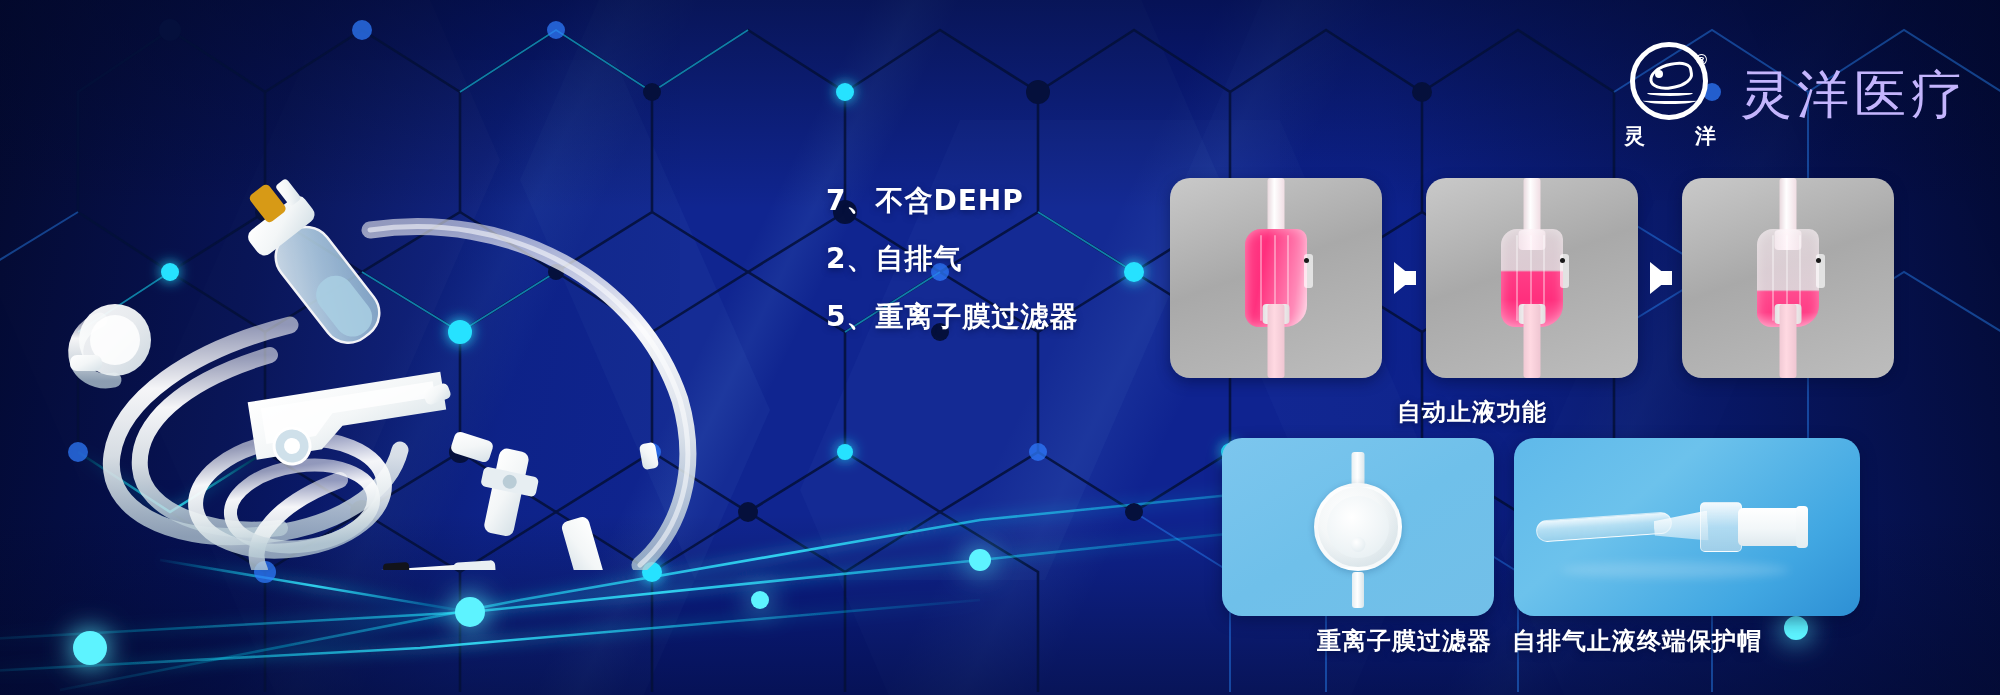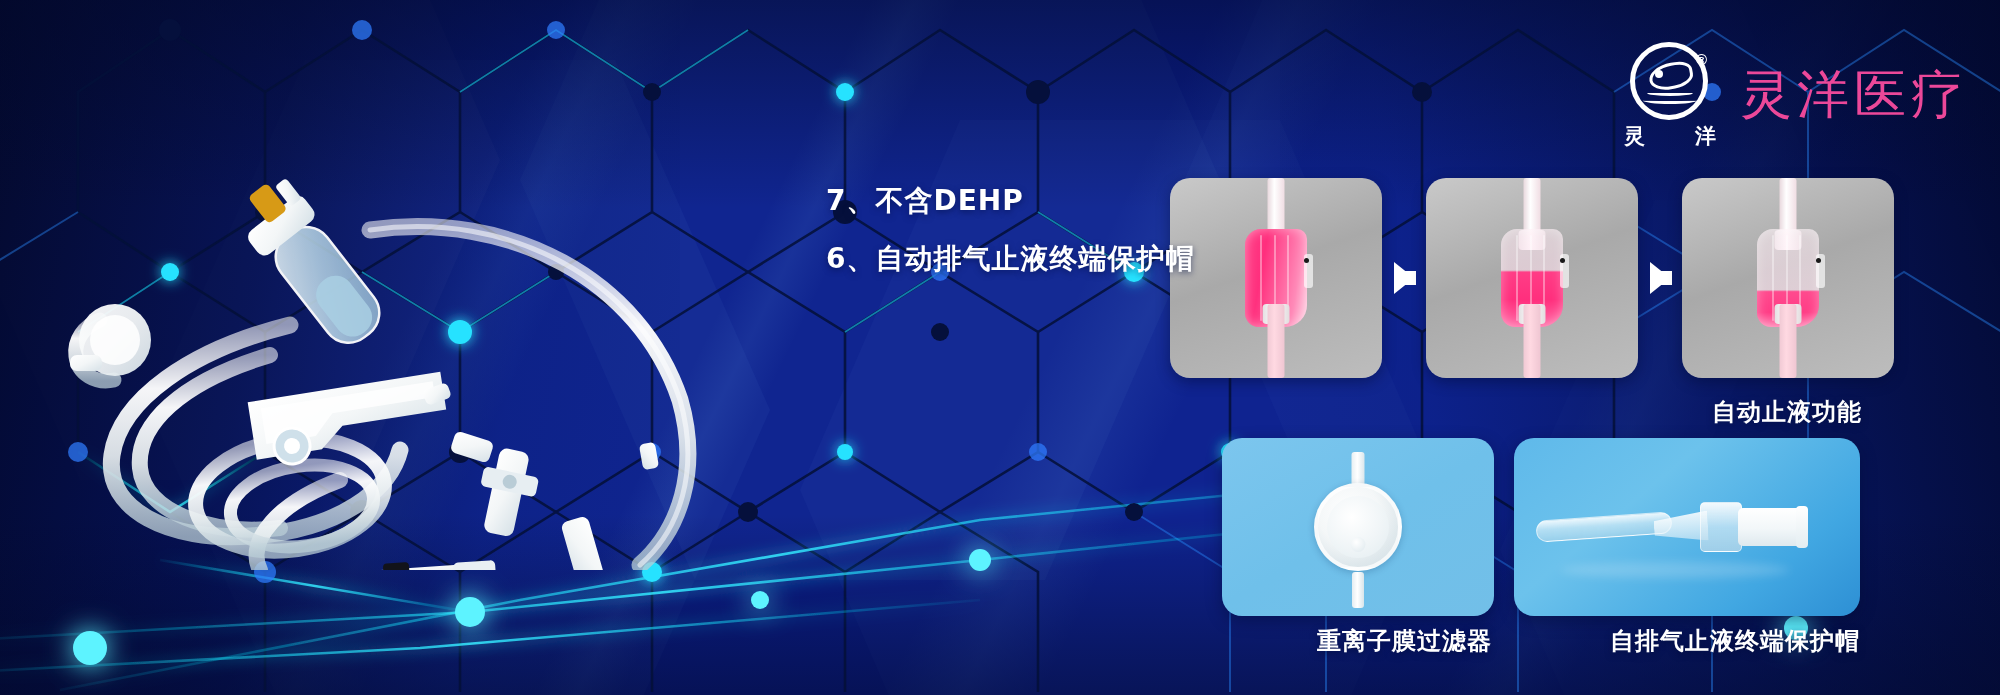--- a/index.html
+++ b/index.html
@@ -107,21 +107,21 @@
     position:absolute; left:72px; top:9px;
     color:#fff; font-size:15px; font-weight:bold;
   }
   .logo-cn-small{
     position:absolute; left:0; top:80px; width:92px;
     display:flex; justify-content:space-between;
     color:#fff; font-size:21px; font-weight:bold; letter-spacing:0;
   }
   .logo-text{ display:flex; flex-direction:column; align-items:center; }
   .logo-cn{
-    color:#ec4899; font-size:52px; font-weight:500; letter-spacing:5px; line-height:1.05;
+    color:#c4b5fd; font-size:52px; font-weight:500; letter-spacing:5px; line-height:1.05;
     font-family:"DejaVu Sans","Liberation Sans",sans-serif;
   }
   .logo-en{
     color:#fff; font-size:20.5px; letter-spacing:2.6px; margin-top:5px;
     font-family:"Liberation Sans",sans-serif;
   }
 
   
   .features{
     position:absolute; left:826px; top:172px;
@@ -175,23 +175,23 @@
     width:16px; height:14px; background:#fff;
   }
 
   .caption{
     position:absolute;
     color:#fff; font-weight:bold; font-size:24px;
     letter-spacing:1px; white-space:nowrap;
     text-shadow:0 2px 7px rgba(0,12,60,.75);
     font-family:"DejaVu Sans","Liberation Sans",sans-serif;
   }
-  .cap-strip{ left:1194px; top:396px; width:668px; text-align:right; }
+  .cap-strip{ left:1138px; top:396px; width:668px; text-align:center; }
   .cap-bl{ left:1222px; top:625px; width:270px; text-align:right; }
-  .cap-br{ left:1512px; top:625px; width:348px; text-align:right; }
+  .cap-br{ left:1512px; top:625px; width:348px; text-align:left; }
 
   
   .pcard{
     position:absolute;
     border-radius:20px; overflow:hidden;
     box-shadow:0 5px 16px rgba(0,10,50,.45);
   }
   .pcard-left{
     left:1222px; top:438px; width:272px; height:178px;
     background:linear-gradient(150deg,#7cc6ee 0%,#6fc0ea 50%,#72bfe8 100%);
@@ -639,16 +639,17 @@
     <div class="conn-hub"></div>
     <div class="conn-cap"></div>
     <div class="conn-cap-ring"></div>
   </div>
 
   <div class="caption cap-bl">重离子膜过滤器</div>
   <div class="caption cap-br">自排气止液终端保护帽</div>
 
   <div class="features">
     <div class="feature-item">7、不含DEHP</div>
-    <div class="feature-item">6、自动排气止液终端保护帽</div>
+    <div class="feature-item">2、自排气</div>
+    <div class="feature-item">5、重离子膜过滤器</div>
   </div>
 
 </div>
 
 </body></html>

